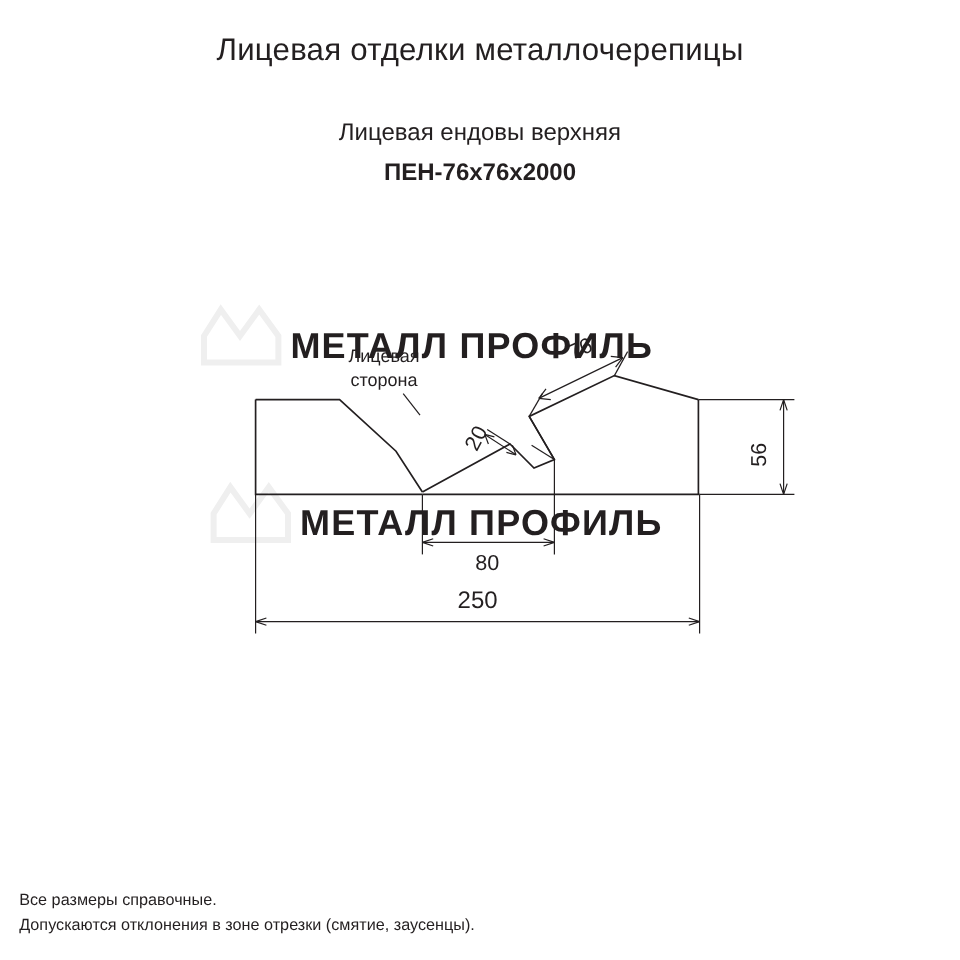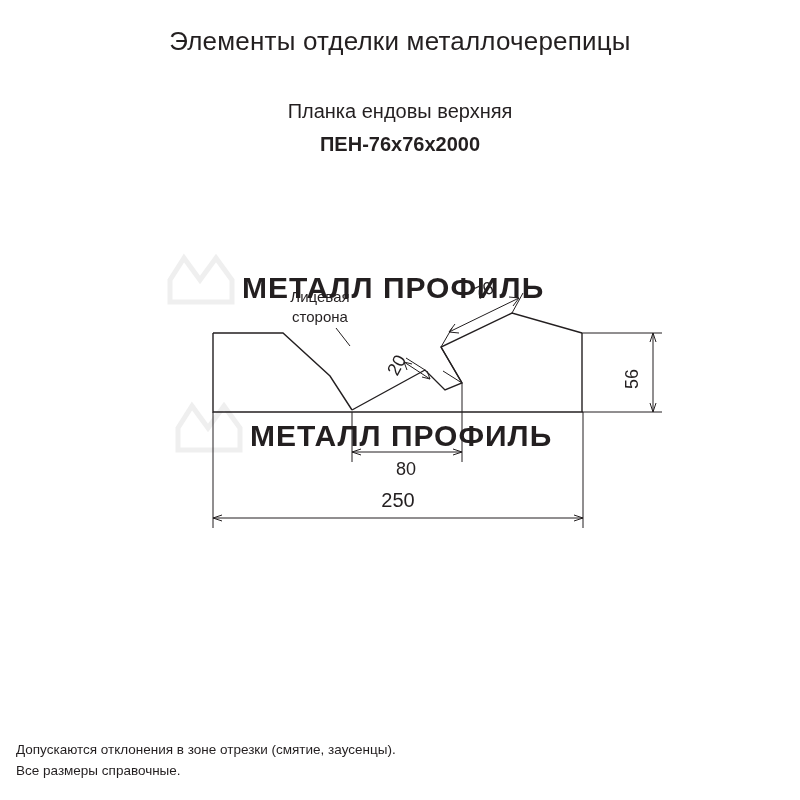--- a/index.html
+++ b/index.html
@@ -82,25 +82,25 @@
     font-family: "Liberation Sans", sans-serif;
     fill: #231f20;
   }
 </style>
 </head>
 <body>
 
 <div class="page">
 
   <div class="title-block">
-    <h1 class="main-title">Элементы отделки металлочерепицы</h1>
+    <h1 class="main-title">Лицевая отделки металлочерепицы</h1>
   </div>
 
   <div class="subtitle-block">
-    <p class="product-name">Планка ендовы верхняя</p>
+    <p class="product-name">Лицевая ендовы верхняя</p>
     <p class="product-code">ПЕН-76x76x2000</p>
   </div>
 
   <div class="drawing">
     <svg width="800" height="420" viewBox="0 0 800 420">
 
       <g>
         <g transform="translate(170,60)">
 
           <path d="M0,40 L14,18 L30,40 L46,18 L62,40 L62,62 L0,62 Z" fill="none" stroke="#efefef" stroke-width="5"></path>
@@ -171,17 +171,17 @@
         <path d="M213,338 L583,338"></path>
         <path d="M213,338 L222,335 M213,338 L222,341"></path>
         <path d="M583,338 L574,335 M583,338 L574,341"></path>
       </g>
       <text x="398" y="327" font-size="20" text-anchor="middle">250</text>
 
     </svg>
   </div>
 
   <div class="footnotes">
+    <div>Все размеры справочные.</div>
     <div>Допускаются отклонения в зоне отрезки (смятие, заусенцы).</div>
-    <div>Все размеры справочные.</div>
   </div>
 
 </div>
 
 </body></html>

